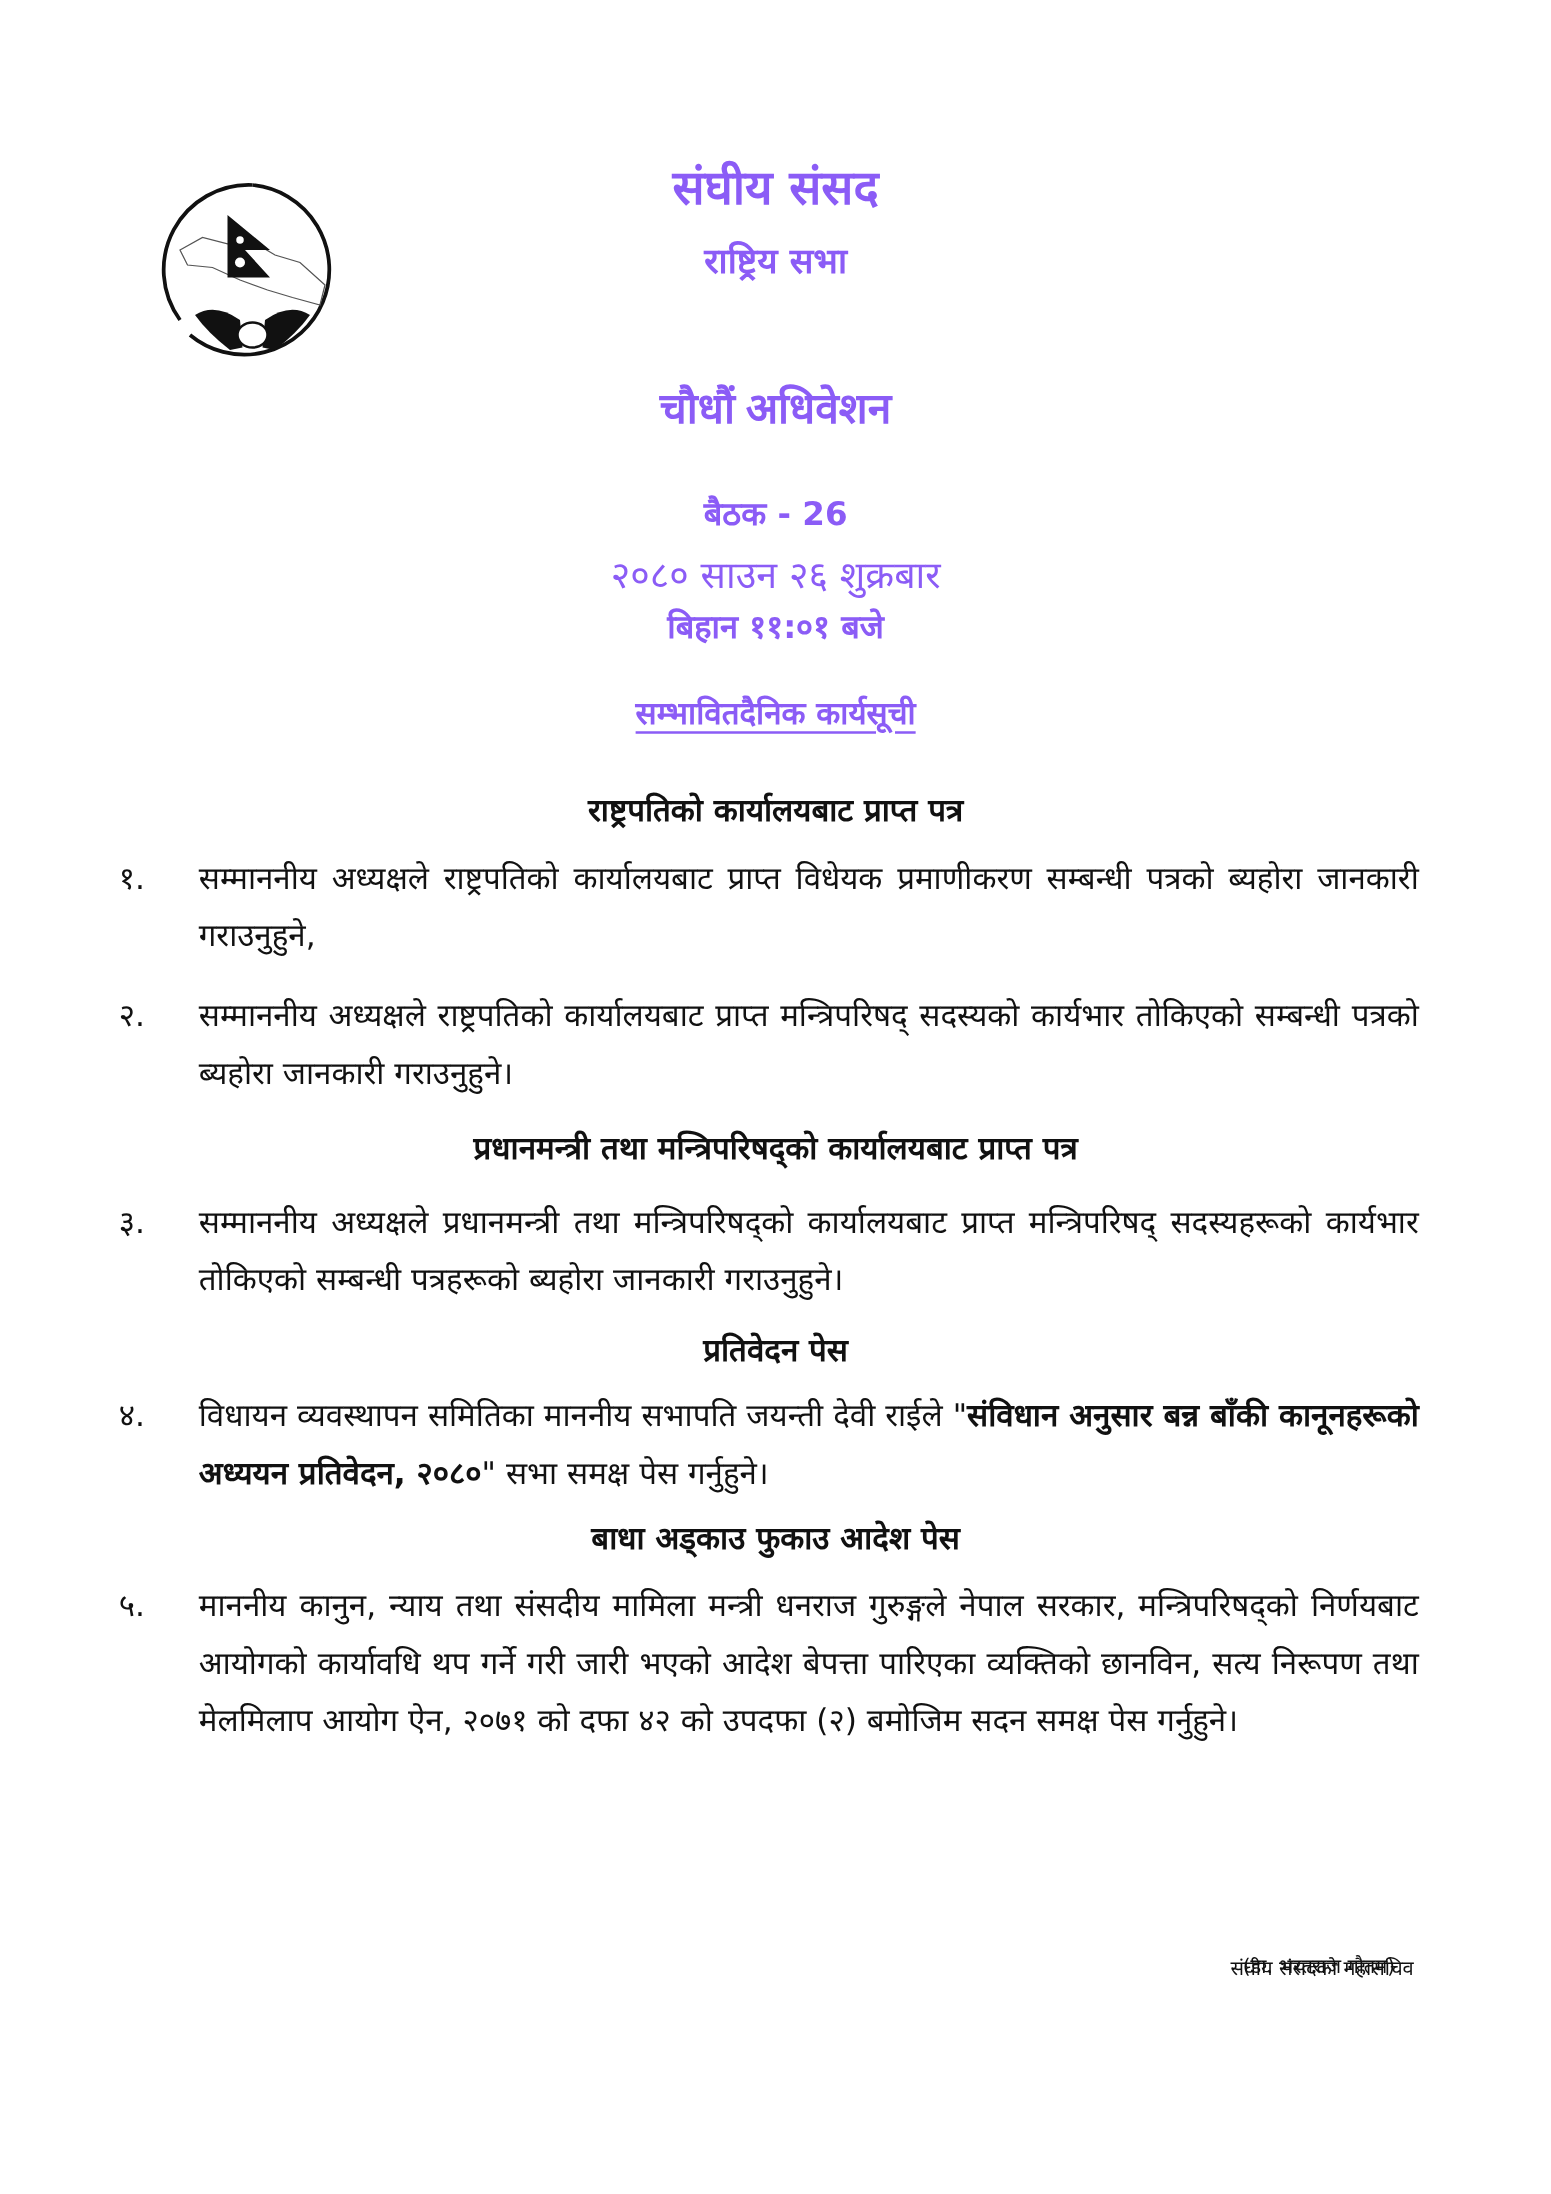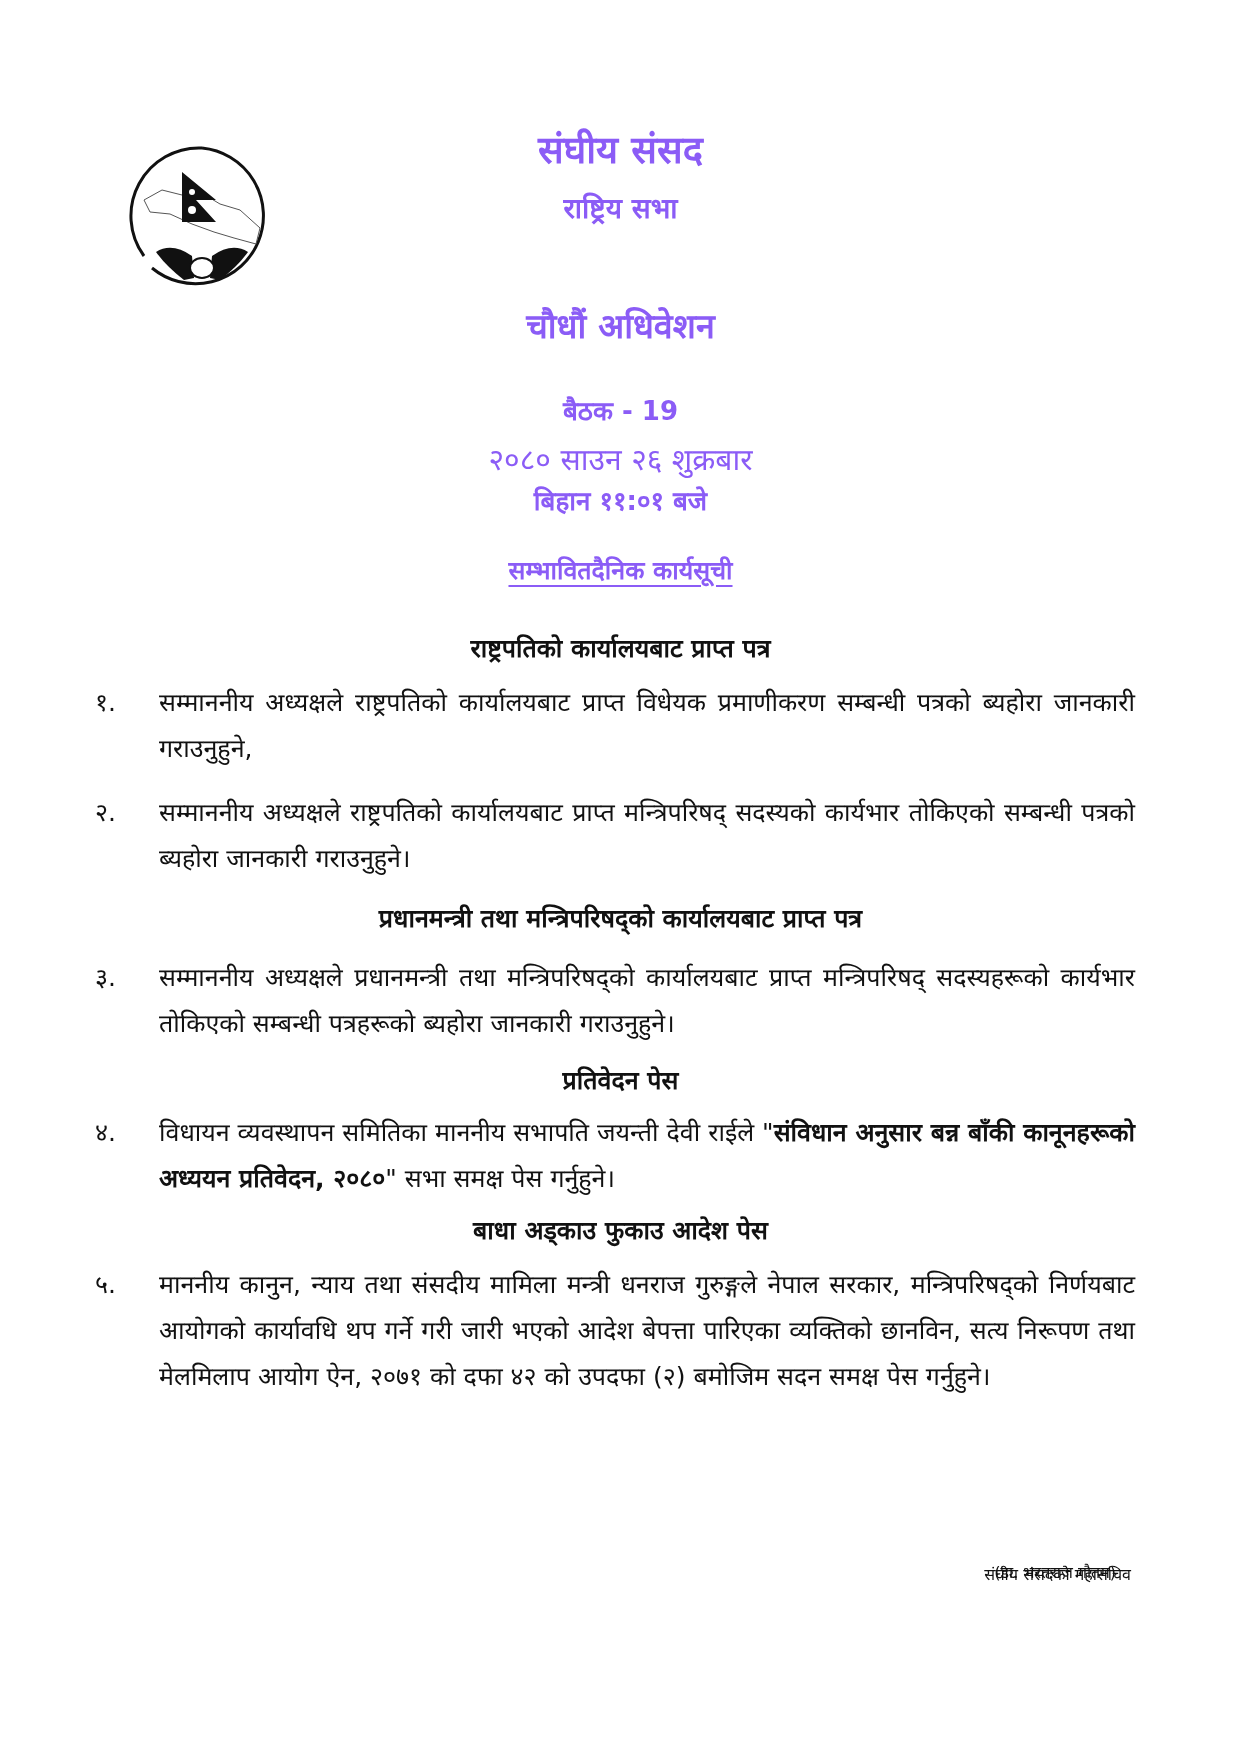--- a/index.html
+++ b/index.html
@@ -9,21 +9,21 @@
     }
     .logo {
       position: absolute; left: 122px; top: 140px; width: 160px; height: 160px;
     }
     .title {
       position: absolute; left: 0; width: 100%; text-align: center;
       font-weight: bold; color: #8b5cf6;
     }
     .t1 { top: 122px; font-size: 38px; }
     .t2 { top: 188px; font-size: 28px; }
-    .t3 { top: 302px; font-size: 34px; }
+    .t3 { top: 302px; font-size: 34px; font-family: Liberation Serif, serif; }
     .meeting { top: 392px; font-size: 26px; }
     .dateline { top: 438px; font-size: 30px; font-weight: normal; }
     .timeline { top: 482px; font-size: 26px; font-weight: bold; }
     .agenda-title { top: 552px; font-size: 25px; text-decoration: underline; text-underline-offset: 6px; }
     .section-heading {
       position: absolute; left: 0; width: 100%; text-align: center;
       font-weight: bold; font-size: 25px;
     }
     .item {
       position: absolute; left: 95px; width: 1040px; font-size: 25px;
@@ -51,21 +51,21 @@
     <circle cx="70" cy="70" r="4" fill="#fff"></circle>
     <path d="M34 112 Q50 102 70 116 L72 138 L62 140 Q44 126 34 112 Z" fill="#111"></path>
     <path d="M126 112 Q110 102 90 116 L88 138 L98 140 Q116 126 126 112 Z" fill="#111"></path>
     <ellipse cx="80" cy="128" rx="12" ry="10" fill="#fff" stroke="#111" stroke-width="2"></ellipse>
   </svg>
 </div>
 
 <div class="title t1">संघीय संसद</div>
 <div class="title t2">राष्ट्रिय सभा</div>
 <div class="title t3">चौधौं अधिवेशन</div>
-<div class="title meeting">बैठक - 19</div>
+<div class="title meeting">बैठक - 26</div>
 <div class="title dateline">२०८० साउन २६ शुक्रबार</div>
 <div class="title timeline">बिहान ११:०१ बजे</div>
 <div class="title agenda-title">सम्भावितदैनिक कार्यसूची</div>
 
 <div class="section-heading" style="top:630px">राष्ट्रपतिको कार्यालयबाट प्राप्त पत्र</div>
 <div class="item" style="top:680px">
   <span class="num">१.</span>
   <span class="body">सम्माननीय अध्यक्षले राष्ट्रपतिको कार्यालयबाट प्राप्त विधेयक प्रमाणीकरण सम्बन्धी पत्रको ब्यहोरा जानकारी गराउनुहुने,</span>
 </div>
 <div class="item" style="top:790px">

